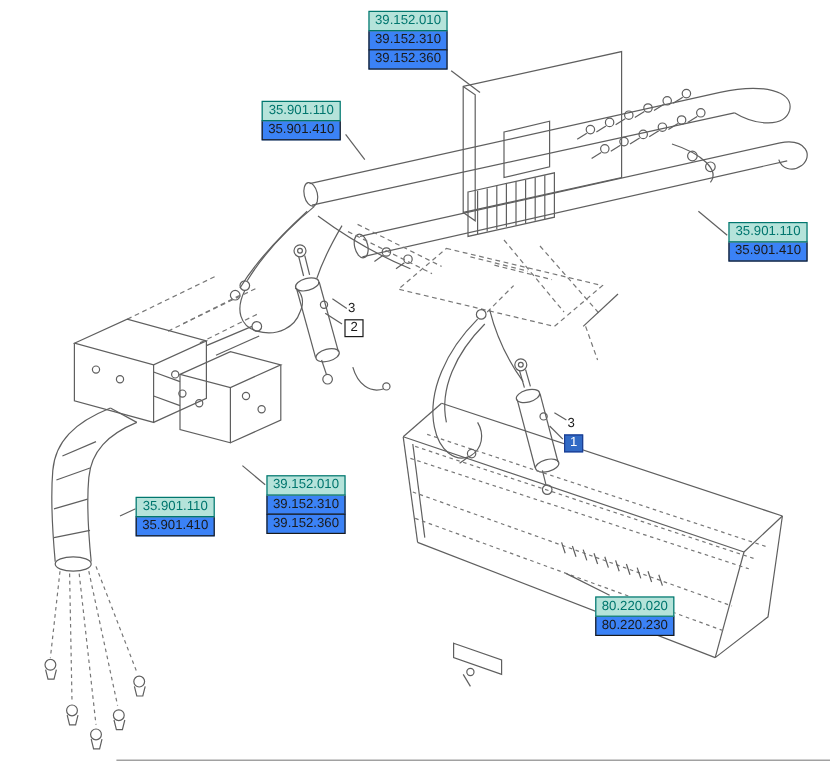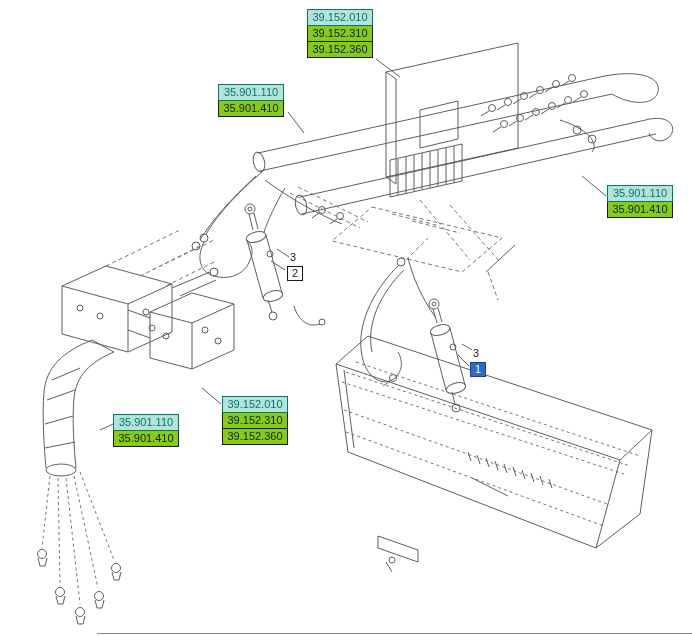--- a/index.html
+++ b/index.html
@@ -14,21 +14,21 @@
   }
   .svg-layer { position: absolute; left: 0; top: 0; }
   .label-group { position: absolute; display: flex; flex-direction: column; z-index: 5; }
   .lr {
     font-size: 11px;
     line-height: 13px;
     padding: 1px 4px;
     min-width: 66px;
     text-align: center;
     border: 1px solid var(--normal-border, #1a1a1a);
-    background: #84cc16;
+    background: #3b82f6;
     color: var(--normal-text, #1a1a1a);
     margin-top: -1px;
     cursor: pointer;
     white-space: nowrap;
   }
   .lr:first-child { margin-top: 0; }
   .lr.hl {
     background: var(--highlight-bg, #b5e3da);
     color: var(--highlight-text, #00766e);
     border-color: var(--highlight-border, #00766e);
@@ -317,20 +317,24 @@
     <div class="lr hl">39.152.010</div>
     <div class="lr">39.152.310</div>
     <div class="lr">39.152.360</div>
   </div>
 
   <div class="label-group" style="left:113px;top:414px">
     <div class="lr hl">35.901.110</div>
     <div class="lr">35.901.410</div>
   </div>
 
+  <div class="label-group" style="left:496px;top:497px">
+    <div class="lr hl">80.220.020</div>
+    <div class="lr">80.220.230</div>
+  </div>
 
   <div class="callout plain" style="left:290px;top:251px">3</div>
   <div class="callout boxed" style="left:287px;top:266px">2</div>
   <div class="callout plain" style="left:473px;top:347px">3</div>
   <div class="callout selected" style="left:470px;top:362px">1</div>
 
   <div class="bottom-edge-line"></div>
 </div>
 
 </body></html>

